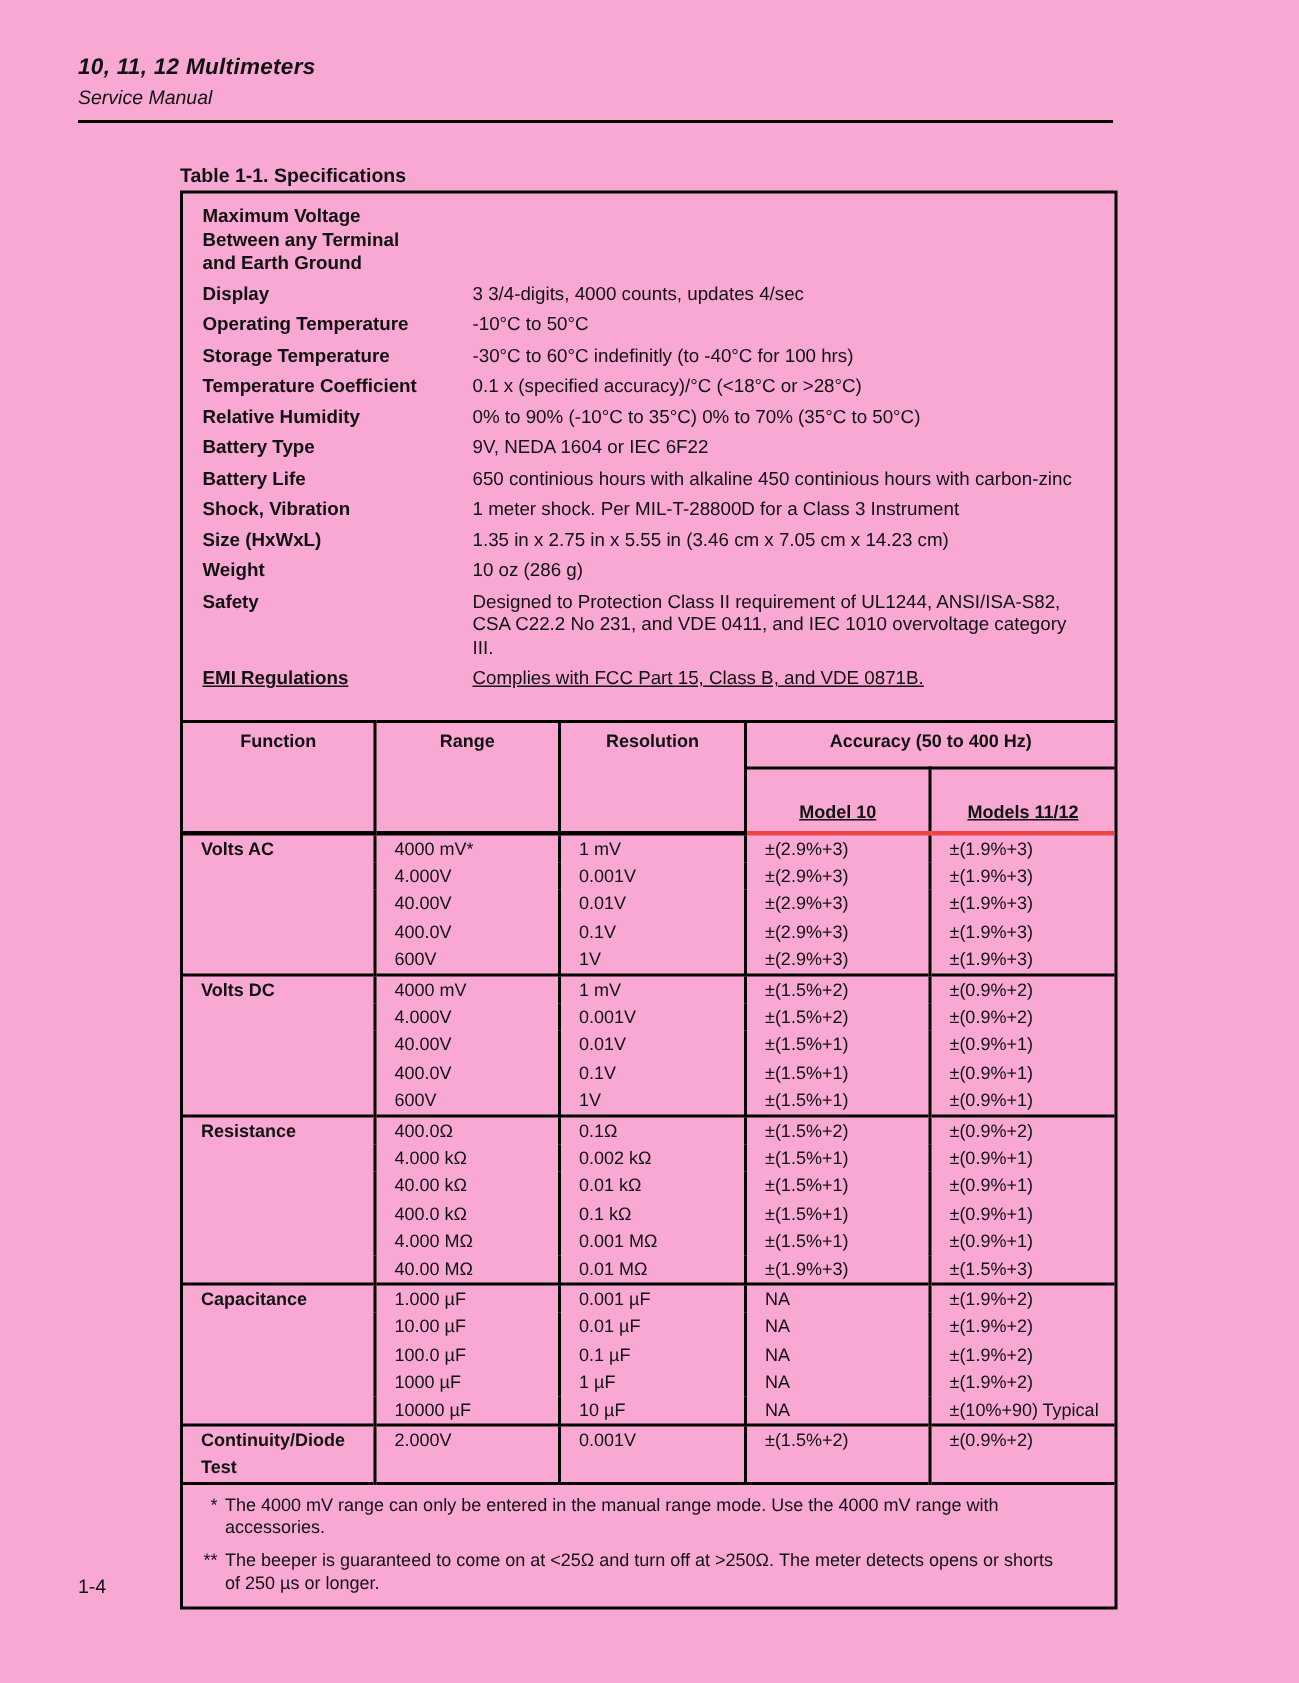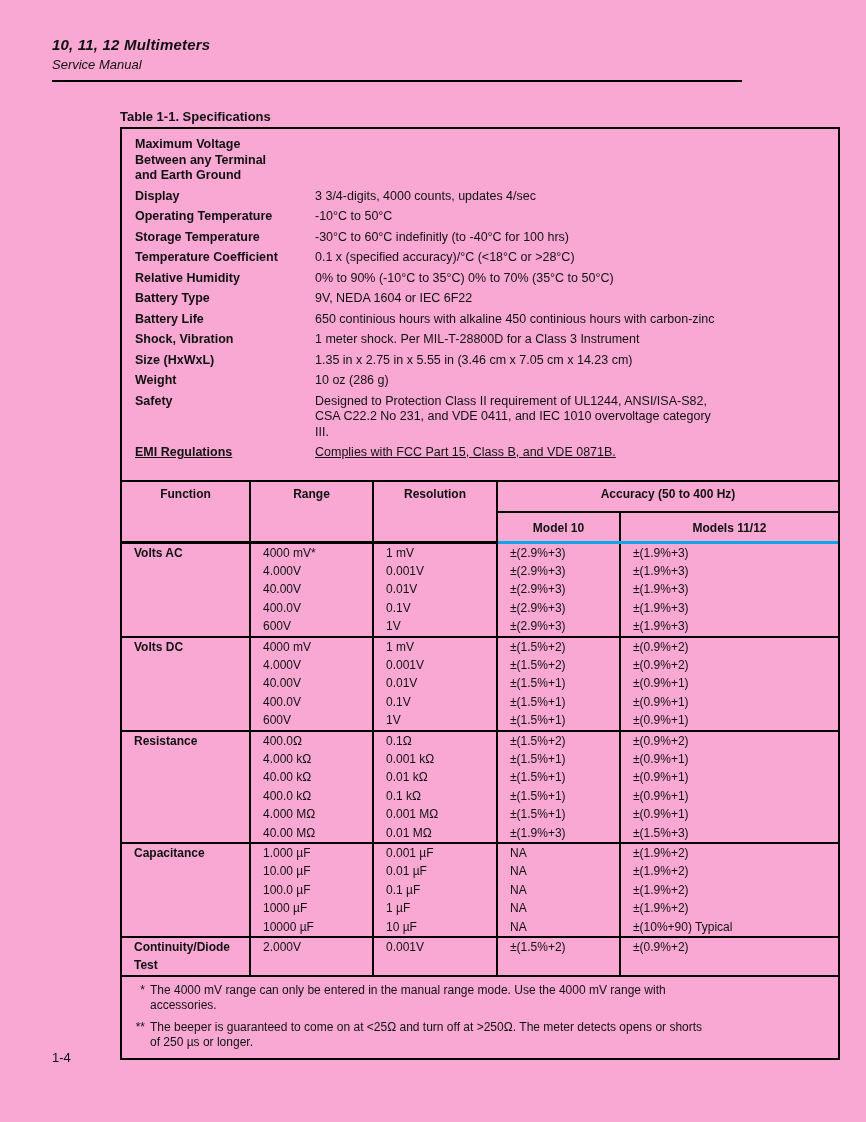--- a/index.html
+++ b/index.html
@@ -16,37 +16,37 @@
   .doc-title { font-size:15px; font-weight:bold; font-style:italic; letter-spacing:0.2px; }
   .doc-subtitle { font-size:13px; font-style:italic; margin-top:4px; }
   .header-rule { position:absolute; left:52px; top:80px; width:690px; height:2px; background:#000; }
   
   .table-title {
     position:absolute; left:120px; top:109px; width:627px;
     text-align:left; font-size:13px; font-weight:bold;
   }
   
   .spec-block {
-    position:absolute; left:120px; top:127px; width:720px;
+    position:absolute; left:120px; top:127px; width:625px;
     box-sizing:border-box; border:2px solid #000;
     font-size:12.5px;
   }
   
   .spec-section { padding:8px 0 5px 0; }
   .spec-row { display:grid; grid-template-columns:193px 1fr; margin-bottom:5px; line-height:15.5px; }
   .spec-row:last-child { margin-bottom:14px;text-decoration:underline; }
   .spec-label { font-weight:bold; padding-left:13px; white-space:pre-line; }
   .spec-value { padding-right:6px; white-space:pre-line; }
   
   table.ftable { border-collapse:collapse; width:100%; table-layout:fixed; font-size:12px; }
   .ftable th { font-weight:bold; text-align:center; padding:0 2px; }
   .ftable tr.hdr1 th { border-top:2px solid #000; vertical-align:top; padding-top:5px; height:24px; }
   .ftable thead th { border-bottom:3px solid #000; }
   .ftable th.acc { border-bottom:2px solid #000; }
-  .ftable tr.hdr2 th { height:25px; vertical-align:middle; padding-top:3px; border-bottom:3px solid #0ea5e9; }
+  .ftable tr.hdr2 th { height:25px; vertical-align:middle; padding-top:16px; border-bottom:3px solid #ef4444;text-decoration:underline; }
   .ftable tbody td { line-height:18.4px; vertical-align:top; padding:0 4px 0 12px; }
   .ftable tr.gstart td { border-top:2px solid #000;margin-left:20px; }
   .ftable .bl { border-left:2px solid #000; }
   .ftable .fcell { font-weight:bold; white-space:pre-line; }
   .ftable tr.fnrow td { border-top:2px solid #000; padding:0 6px 7px 12px; }
   .fn { display:flex; margin-top:6px; line-height:15.5px; }
   .fn-marker { flex:0 0 11px; text-align:right; margin-right:5px; white-space:nowrap; }
   .fn-text { white-space:pre-line; }
   
   .page-number { position:absolute; left:52px; top:1050px; font-size:13px; }
@@ -212,21 +212,21 @@
 
         <tr class="gstart">
           <td class="fcell" rowspan="6">Resistance</td>
           <td class="bl">400.0Ω</td>
           <td class="bl">0.1Ω</td>
           <td class="bl">±(1.5%+2)</td>
           <td class="bl">±(0.9%+2)</td>
         </tr>
         <tr>
           <td class="bl">4.000 kΩ</td>
-          <td class="bl">0.001 kΩ</td>
+          <td class="bl">0.002 kΩ</td>
           <td class="bl">±(1.5%+1)</td>
           <td class="bl">±(0.9%+1)</td>
         </tr>
         <tr>
           <td class="bl">40.00 kΩ</td>
           <td class="bl">0.01 kΩ</td>
           <td class="bl">±(1.5%+1)</td>
           <td class="bl">±(0.9%+1)</td>
         </tr>
         <tr>

